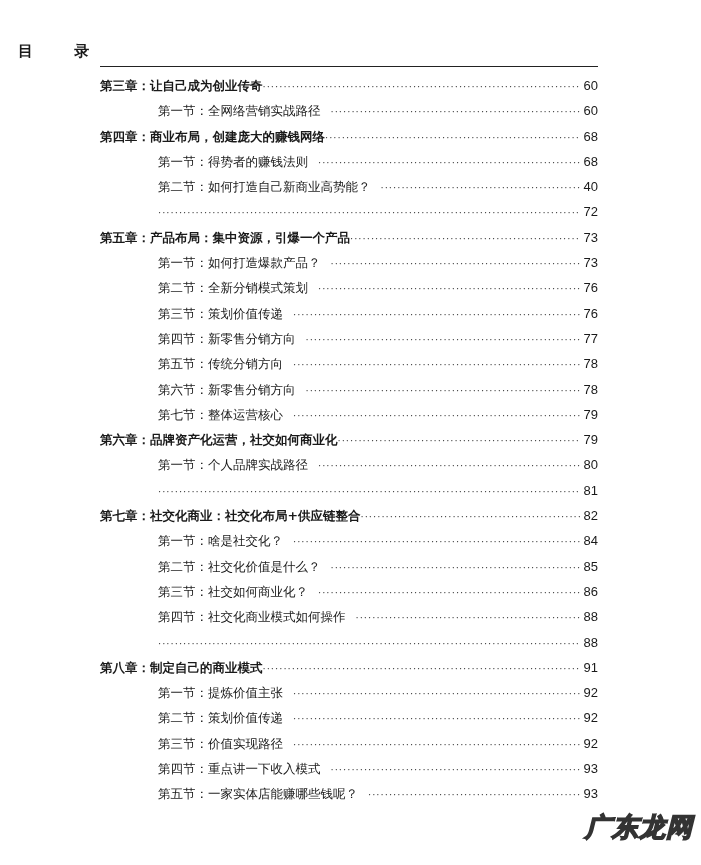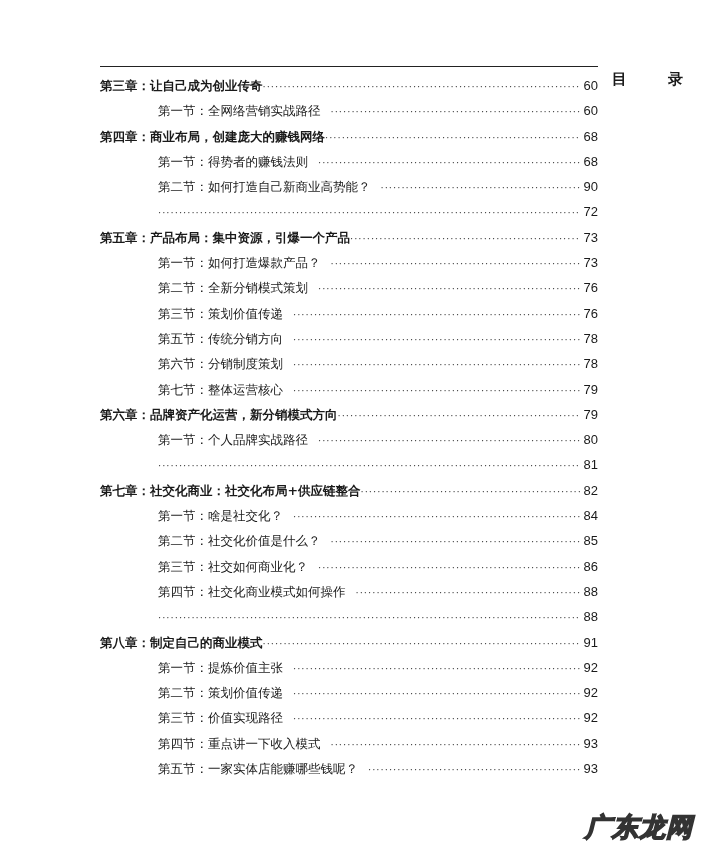--- a/index.html
+++ b/index.html
@@ -1,20 +1,20 @@
 <!DOCTYPE html>
 <html><head>
 <meta charset="utf-8">
 <style>
   html, body { margin: 0; padding: 0; background: #ffffff; }
   body { width: 701px; height: 865px; position: relative; overflow: hidden;
          font-family: "DejaVu Serif", "Liberation Serif", serif; color: #1a1a1a; }
-  .title { position: absolute; top: 42px; left: 0; width: 701px; text-align: right;
+  .title { position: absolute; top: 42px; left: 0; width: 701px; text-align: left;
            font-family: "DejaVu Sans", "Liberation Sans", sans-serif; font-weight: bold;
-           font-size: 15px; letter-spacing: 18px; padding-left: 18px; box-sizing: border-box; margin-top: 28px; }
+           font-size: 15px; letter-spacing: 18px; padding-left: 18px; box-sizing: border-box; }
   .rule { position: absolute; top: 66px; left: 100px; width: 498px; height: 1px; background: #222; }
   .toc { position: absolute; top: 78px; left: 100px; width: 498px; }
   .row { display: flex; align-items: baseline; height: 25.3px; font-size: 12.5px; white-space: nowrap; }
   .row.chapter { font-family: "DejaVu Sans", "Liberation Sans", sans-serif; font-weight: bold; }
   .row.section { padding-left: 58px; }
   .row .label { flex: 0 0 auto; }
   .row.section .label { margin-right: 10px; }
   .row .dots { flex: 1 1 auto; overflow: hidden; margin: 0 4px 0 0; color: #333;
                font-weight: normal; font-family: "DejaVu Serif", serif; letter-spacing: 1px; font-size: 10px; }
   .row .dots::before { content: "························································································································"; }
@@ -46,21 +46,21 @@
       <span class="page">68</span>
     </div>
   <div class="row section">
       <span class="label">第一节：得势者的赚钱法则</span>
       <span class="dots"></span>
       <span class="page">68</span>
     </div>
   <div class="row section">
       <span class="label">第二节：如何打造自己新商业高势能？</span>
       <span class="dots"></span>
-      <span class="page">90</span>
+      <span class="page">40</span>
     </div>
   <div class="row section">
       <span class="dots"></span>
       <span class="page">72</span>
     </div>
   <div class="row chapter">
       <span class="label">第五章：产品布局：集中资源，引爆一个产品</span>
       <span class="dots"></span>
       <span class="page">73</span>
     </div>
@@ -73,36 +73,41 @@
       <span class="label">第二节：全新分销模式策划</span>
       <span class="dots"></span>
       <span class="page">76</span>
     </div>
   <div class="row section">
       <span class="label">第三节：策划价值传递</span>
       <span class="dots"></span>
       <span class="page">76</span>
     </div>
   <div class="row section">
+      <span class="label">第四节：新零售分销方向</span>
+      <span class="dots"></span>
+      <span class="page">77</span>
+    </div>
+  <div class="row section">
       <span class="label">第五节：传统分销方向</span>
       <span class="dots"></span>
       <span class="page">78</span>
     </div>
   <div class="row section">
-      <span class="label">第六节：分销制度策划</span>
+      <span class="label">第六节：新零售分销方向</span>
       <span class="dots"></span>
       <span class="page">78</span>
     </div>
   <div class="row section">
       <span class="label">第七节：整体运营核心</span>
       <span class="dots"></span>
       <span class="page">79</span>
     </div>
   <div class="row chapter">
-      <span class="label">第六章：品牌资产化运营，新分销模式方向</span>
+      <span class="label">第六章：品牌资产化运营，社交如何商业化</span>
       <span class="dots"></span>
       <span class="page">79</span>
     </div>
   <div class="row section">
       <span class="label">第一节：个人品牌实战路径</span>
       <span class="dots"></span>
       <span class="page">80</span>
     </div>
   <div class="row section">
       <span class="dots"></span>

